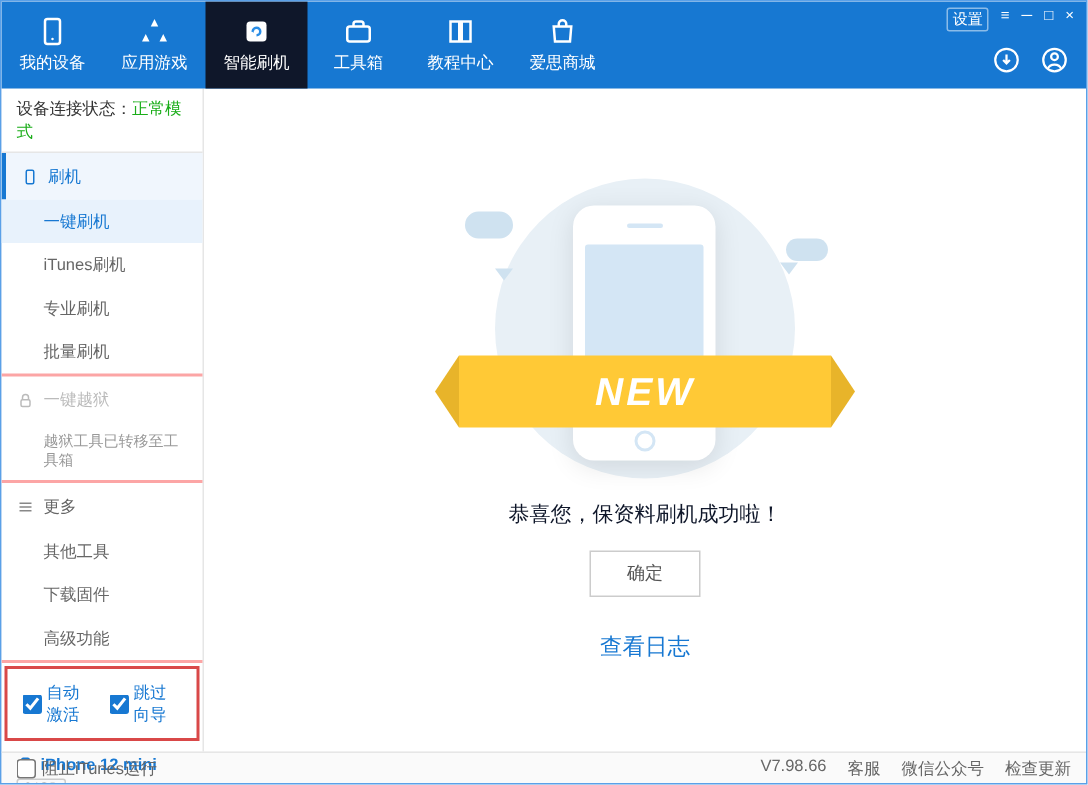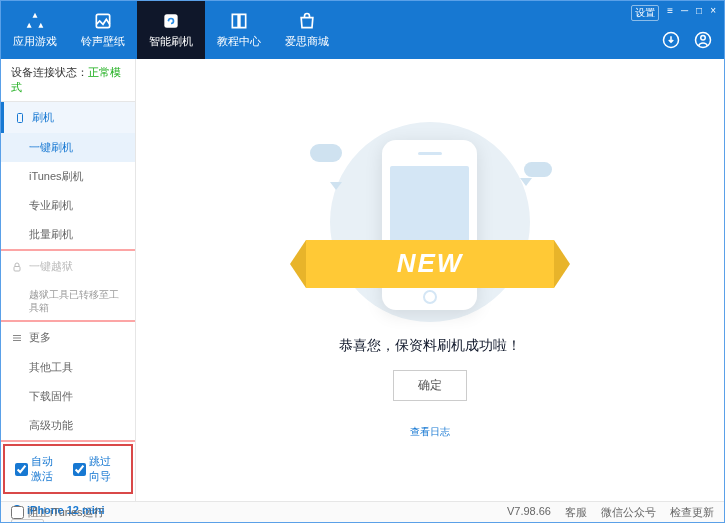--- a/index.html
+++ b/index.html
@@ -45,51 +45,58 @@
 .c2 { width: 28px; height: 15px; border-radius: 10px; top: 40px; right: 8px; }
 .chev { position: absolute; width: 0; height: 0; border-left: 6px solid transparent; border-right: 6px solid transparent; border-top: 8px solid #cfe2f0; }
 .ch1 { top: 60px; left: 30px; }
 .ch2 { top: 56px; right: 28px; }
 .new-banner { position: absolute; bottom: 34px; left: 6px; right: 6px; height: 48px; background: #ffc936; display: flex; align-items: center; justify-content: center; color: white; font-weight: 900; font-size: 26px; font-style: italic; letter-spacing: 2px; }
 .new-banner::before, .new-banner::after { content: ""; position: absolute; top: 0; border-top: 24px solid transparent; border-bottom: 24px solid transparent; }
 .new-banner::before { left: -16px; border-right: 16px solid #e8b42a; }
 .new-banner::after { right: -16px; border-left: 16px solid #e8b42a; }
 .success-msg { font-size: 14px; color: #0f172a; margin-bottom: 15px; }
 .confirm-btn { padding: 6px 24px; border: 1px solid #ccc; background: white; font-size: 12px; color: #555; cursor: pointer; }
-.log-link { margin-top: 24px; font-size: 10px; color: #1778d2; cursor: pointer; }
+.log-link { margin-top: 24px; font-size: 15px; color: #1778d2; cursor: pointer; }
 .statusbar { height: 22px; border-top: 1px solid #e6e6e6; display: flex; align-items: center; padding: 0 10px; font-size: 11px; background: #fafafa; justify-content: space-between; color: #666; }
 .status-left { display: flex; align-items: center; gap: 4px; }
 .status-right { display: flex; gap: 14px; }
 .icon-sm { width: 12px; height: 12px; }
 </style>
 </head>
 <body>
 
 <div class="header">
   <div class="nav-tabs">
     <div class="nav-tab">
       <svg viewBox="0 0 24 24">
+          <rect x="6" y="2" width="12" height="20" rx="2" fill="none" stroke="white" stroke-width="2"></rect>
+          <circle cx="12" cy="18" r="1"></circle>
+        </svg>
+      <span>我的设备</span>
+    </div>
+    <div class="nav-tab">
+      <svg viewBox="0 0 24 24">
           <path d="M12 2l3 6h-6z M5 14l3 6h-6z M19 14l3 6h-6z" fill="white"></path>
         </svg>
       <span>应用游戏</span>
-    </div>
-    <div class="nav-tab">
-      <svg viewBox="0 0 24 24">
-          <rect x="4" y="4" width="16" height="16" rx="2" fill="none" stroke="white" stroke-width="2"></rect>
-          <path d="M4 16l4-4 4 4 4-6 4 6" fill="none" stroke="white" stroke-width="2"></path>
-        </svg>
-      <span>铃声壁纸</span>
     </div>
     <div class="nav-tab active">
       <svg viewBox="0 0 24 24">
           <rect x="4" y="4" width="16" height="16" rx="3" fill="white"></rect>
           <path d="M9 12a3 3 0 1 1 3 3" fill="none" stroke="#2a8de6" stroke-width="2"></path>
           <path d="M9 10l-1 2 2 1" fill="#2a8de6"></path>
         </svg>
       <span>智能刷机</span>
+    </div>
+    <div class="nav-tab">
+      <svg viewBox="0 0 24 24">
+          <rect x="3" y="8" width="18" height="12" rx="2" fill="none" stroke="white" stroke-width="2"></rect>
+          <path d="M8 8V6a2 2 0 012-2h4a2 2 0 012 2v2" fill="none" stroke="white" stroke-width="2"></path>
+        </svg>
+      <span>工具箱</span>
     </div>
     <div class="nav-tab">
       <svg viewBox="0 0 24 24">
           <path d="M4 4h7v16H4z M13 4h7v16h-7z" fill="none" stroke="white" stroke-width="2"></path>
         </svg>
       <span>教程中心</span>
     </div>
     <div class="nav-tab">
       <svg viewBox="0 0 24 24">
           <path d="M5 8h14l-1 12H6z M9 8V6a3 3 0 016 0v2" fill="none" stroke="white" stroke-width="2"></path>

